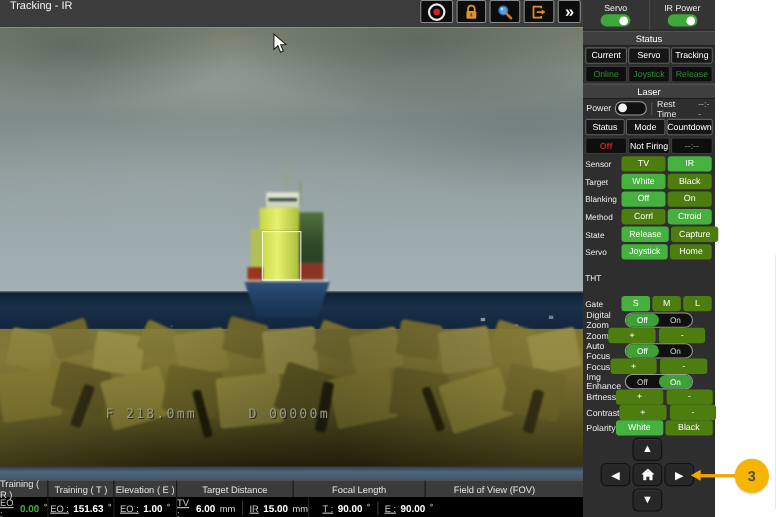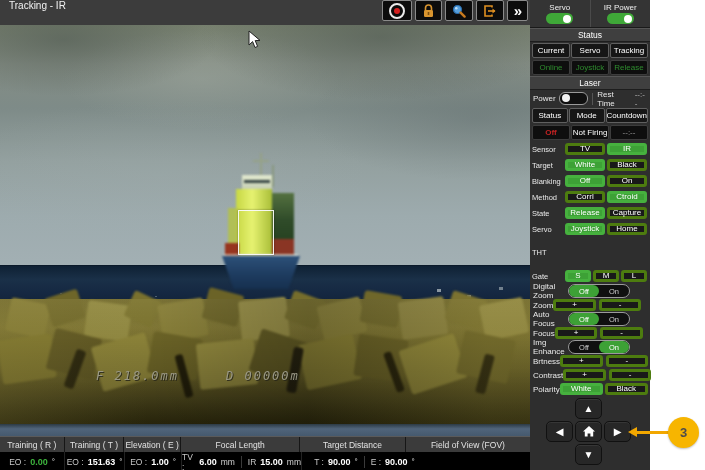--- a/index.html
+++ b/index.html
@@ -14,21 +14,21 @@
   .tb-btn{height:21px;background:#0c0c0c;border:1px solid #8a8a8a;border-radius:2px;
     display:flex;align-items:center;justify-content:center;padding:0 6px;cursor:pointer;}
   .rec-ring{width:12px;height:12px;border:2px solid #ececec;border-radius:50%;
     display:flex;align-items:center;justify-content:center;}
   .rec-dot{width:6px;height:6px;background:#d42020;border-radius:50%;}
   .checkbox{width:9px;height:9px;background:#ffffff;border:1px solid #cccccc;margin-right:4px;}
   .grat-lbl{color:#ffffff;font-size:9px;}
   .chev{color:#ffffff;font-size:15px;font-weight:bold;line-height:1;letter-spacing:-1px;}
 
   
-  .video{position:absolute;left:0;top:25px;width:530px;height:411px;overflow:hidden;background:#8b948c;font-style:italic;}
+  .video{position:absolute;left:0;top:25px;width:530px;height:411px;overflow:hidden;background:#8b948c;}
   .sky{position:absolute;left:0;top:0;width:530px;height:245px;
     background:
       radial-gradient(ellipse 220px 80px at 12% 6%, rgba(75,85,78,.55), transparent 70%),
       radial-gradient(ellipse 260px 90px at 72% 5%, rgba(70,80,74,.5), transparent 70%),
       radial-gradient(ellipse 200px 70px at 38% 22%, rgba(170,178,168,.35), transparent 70%),
       radial-gradient(ellipse 240px 90px at 90% 38%, rgba(92,104,106,.35), transparent 70%),
       radial-gradient(ellipse 300px 110px at 30% 62%, rgba(160,172,172,.3), transparent 70%),
       linear-gradient(180deg,#78816f 0%,#848d84 16%,#7e8b88 34%,#93a09f 56%,#9dabae 78%,#a3b0b4 100%);}
   .sea{position:absolute;left:0;top:240px;width:530px;height:38px;
     background:linear-gradient(180deg,#0f2134 0%,#1a3048 35%,#152842 70%,#122339 100%);
@@ -94,21 +94,21 @@
   .cell.v{border-color:#3c3c3c;background:#0e0e0e;}
   .green-t{color:#2e8c2e;}
   .red-t{color:#c32222;font-weight:bold;}
   .dim-t{color:#9a9a9a;}
   .laser-row{height:17px;display:flex;align-items:center;padding:0 3px;gap:3px;}
   .laser-row .lbl{color:#e8e8e8;font-size:8px;}
   .laser-row .vd{width:1px;height:12px;background:#555;margin:0 1px;}
   .dimval{color:#b5b5b5;font-size:8px;}
   .frow{display:flex;align-items:center;gap:2px;padding:1px 3px 1px 2px;height:14px;}
   .flbl{width:31px;color:#e9e9e9;font-size:7.5px;flex:0 0 auto;}
-  .btn{flex:1;height:12px;background:#191919;border:3px solid #4d7c0f;border-radius:3px;
+  .btn{flex:1;height:12px;background:#191919;border:7px solid #4d7c0f;border-radius:3px;
     color:#fff;font-size:8px;display:flex;align-items:center;justify-content:center;
     padding:0;cursor:pointer;line-height:1;}
   .btn.sel{background:#3da136;border-color:#46b13e;}
   .frow.tht2{height:29px;}
   .thtgrid{flex:1;display:grid;grid-template-columns:1fr 1fr;grid-template-rows:12px 12px;gap:2px;}
   .thtgrid .btn{width:100%;height:12px;}
   .crow{display:flex;align-items:center;height:14px;padding:0 20px 0 3px;}
   .clbl{color:#e9e9e9;font-size:8px;flex:1;}
   .pill{width:60px;height:12px;border:1px solid #9a9a9a;border-radius:7px;background:#101010;
     display:flex;cursor:pointer;flex:0 0 auto;}
@@ -129,26 +129,26 @@
   .nb-down{left:45px;top:48px;}
 
   
   .bottombar{position:absolute;left:0;top:436px;width:530px;height:34px;background:#000;}
   .bb-head{display:flex;height:15px;background:#3b3b3b;border-top:1px solid #5a5a5a;}
   .bb-head .bc{display:flex;align-items:center;justify-content:center;color:#e2e2e2;
     font-size:8.5px;border-right:1px solid #161616;box-sizing:border-box;}
   .bb-vals{display:flex;height:19px;background:#000;}
   .bb-vals .bc{display:flex;align-items:center;justify-content:center;color:#fff;
     font-size:9px;font-weight:bold;border-right:1px solid #222;box-sizing:border-box;gap:4px;}
-  .pre{color:#c9c9c9;font-weight:normal;font-size:8.5px;}
+  .pre{color:#c9c9c9;font-weight:normal;font-size:8.5px;text-decoration:underline;}
   .unit{color:#d5d5d5;font-weight:normal;font-size:8.5px;}
   .deg{color:#e5e5e5;font-size:8px;vertical-align:top;font-weight:normal;}
   .gval{color:#3db43d;}
   .vsep{width:1px;height:12px;background:#3a3a3a;margin:0 2px;}
-  .w1{width:65px;} .w2{width:60px;} .w3{width:57px;} .w4{width:106px;} .w5{width:120px;} .w6{width:125px;border-right:none!important;}
+  .w1{width:44px;} .w2{width:60px;} .w3{width:57px;} .w4{width:106px;} .w5{width:120px;} .w6{width:125px;border-right:none!important;}
 
   
   .callout-line{position:absolute;left:636px;top:431px;width:34px;height:3px;background:#f2a700;}
   .callout-line:before{content:"";position:absolute;left:-8px;top:-4px;border-top:5.5px solid transparent;
     border-bottom:5.5px solid transparent;border-right:9px solid #f2a700;}
   .callout-circle{position:absolute;left:668px;top:417px;width:31px;height:31px;border-radius:50%;
     background:#f7b500;display:flex;align-items:center;justify-content:center;
     color:#4c4c4c;font-size:13px;font-weight:bold;box-shadow:0 1px 2px rgba(0,0,0,.25);}
 </style>
 </head>
@@ -255,22 +255,22 @@
     <svg class="cursor" width="13" height="19" viewBox="0 0 13 19">
       <path d="M1 1 L1 15 L4.6 11.6 L7 17.5 L9.6 16.4 L7.2 10.6 L12 10.4 Z" fill="#ffffff" stroke="#222" stroke-width="1"></path>
     </svg>
   </div>
 
   <div class="bottombar">
     <div class="bb-head">
       <div class="bc w1">Training ( R )</div>
       <div class="bc w2">Training ( T )</div>
       <div class="bc w3">Elevation ( E )</div>
+      <div class="bc w4">Target Distance</div>
       <div class="bc w5">Focal Length</div>
-      <div class="bc w4">Target Distance</div>
       <div class="bc w6">Field of View (FOV)</div>
     </div>
     <div class="bb-vals">
       <div class="bc w1">
         <span class="pre">EO :</span>
         <span class="gval">0.00</span>
         <span class="deg">°</span>
       </div>
       <div class="bc w2">
         <span class="pre">EO :</span>

